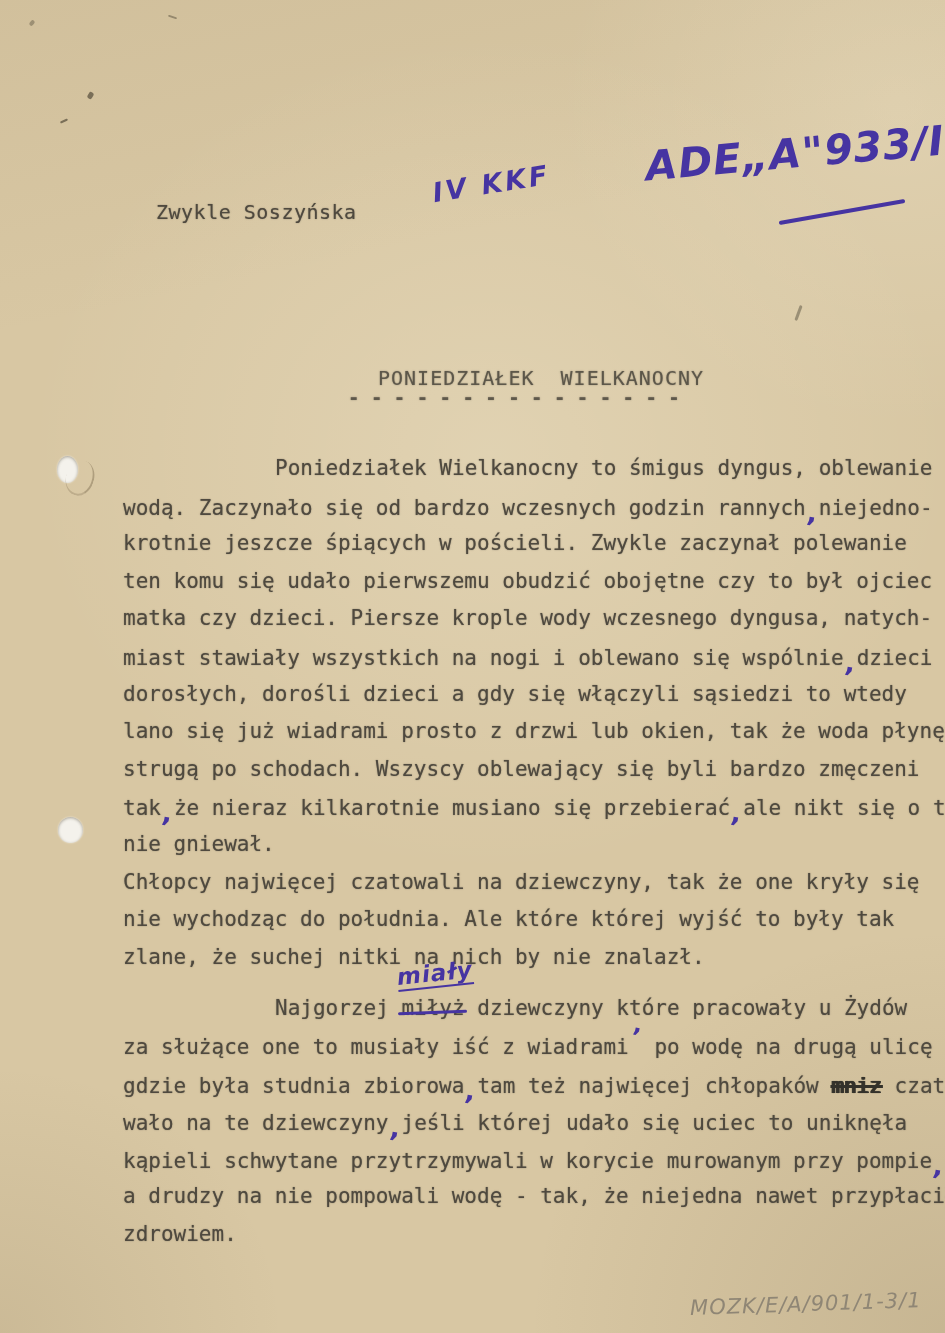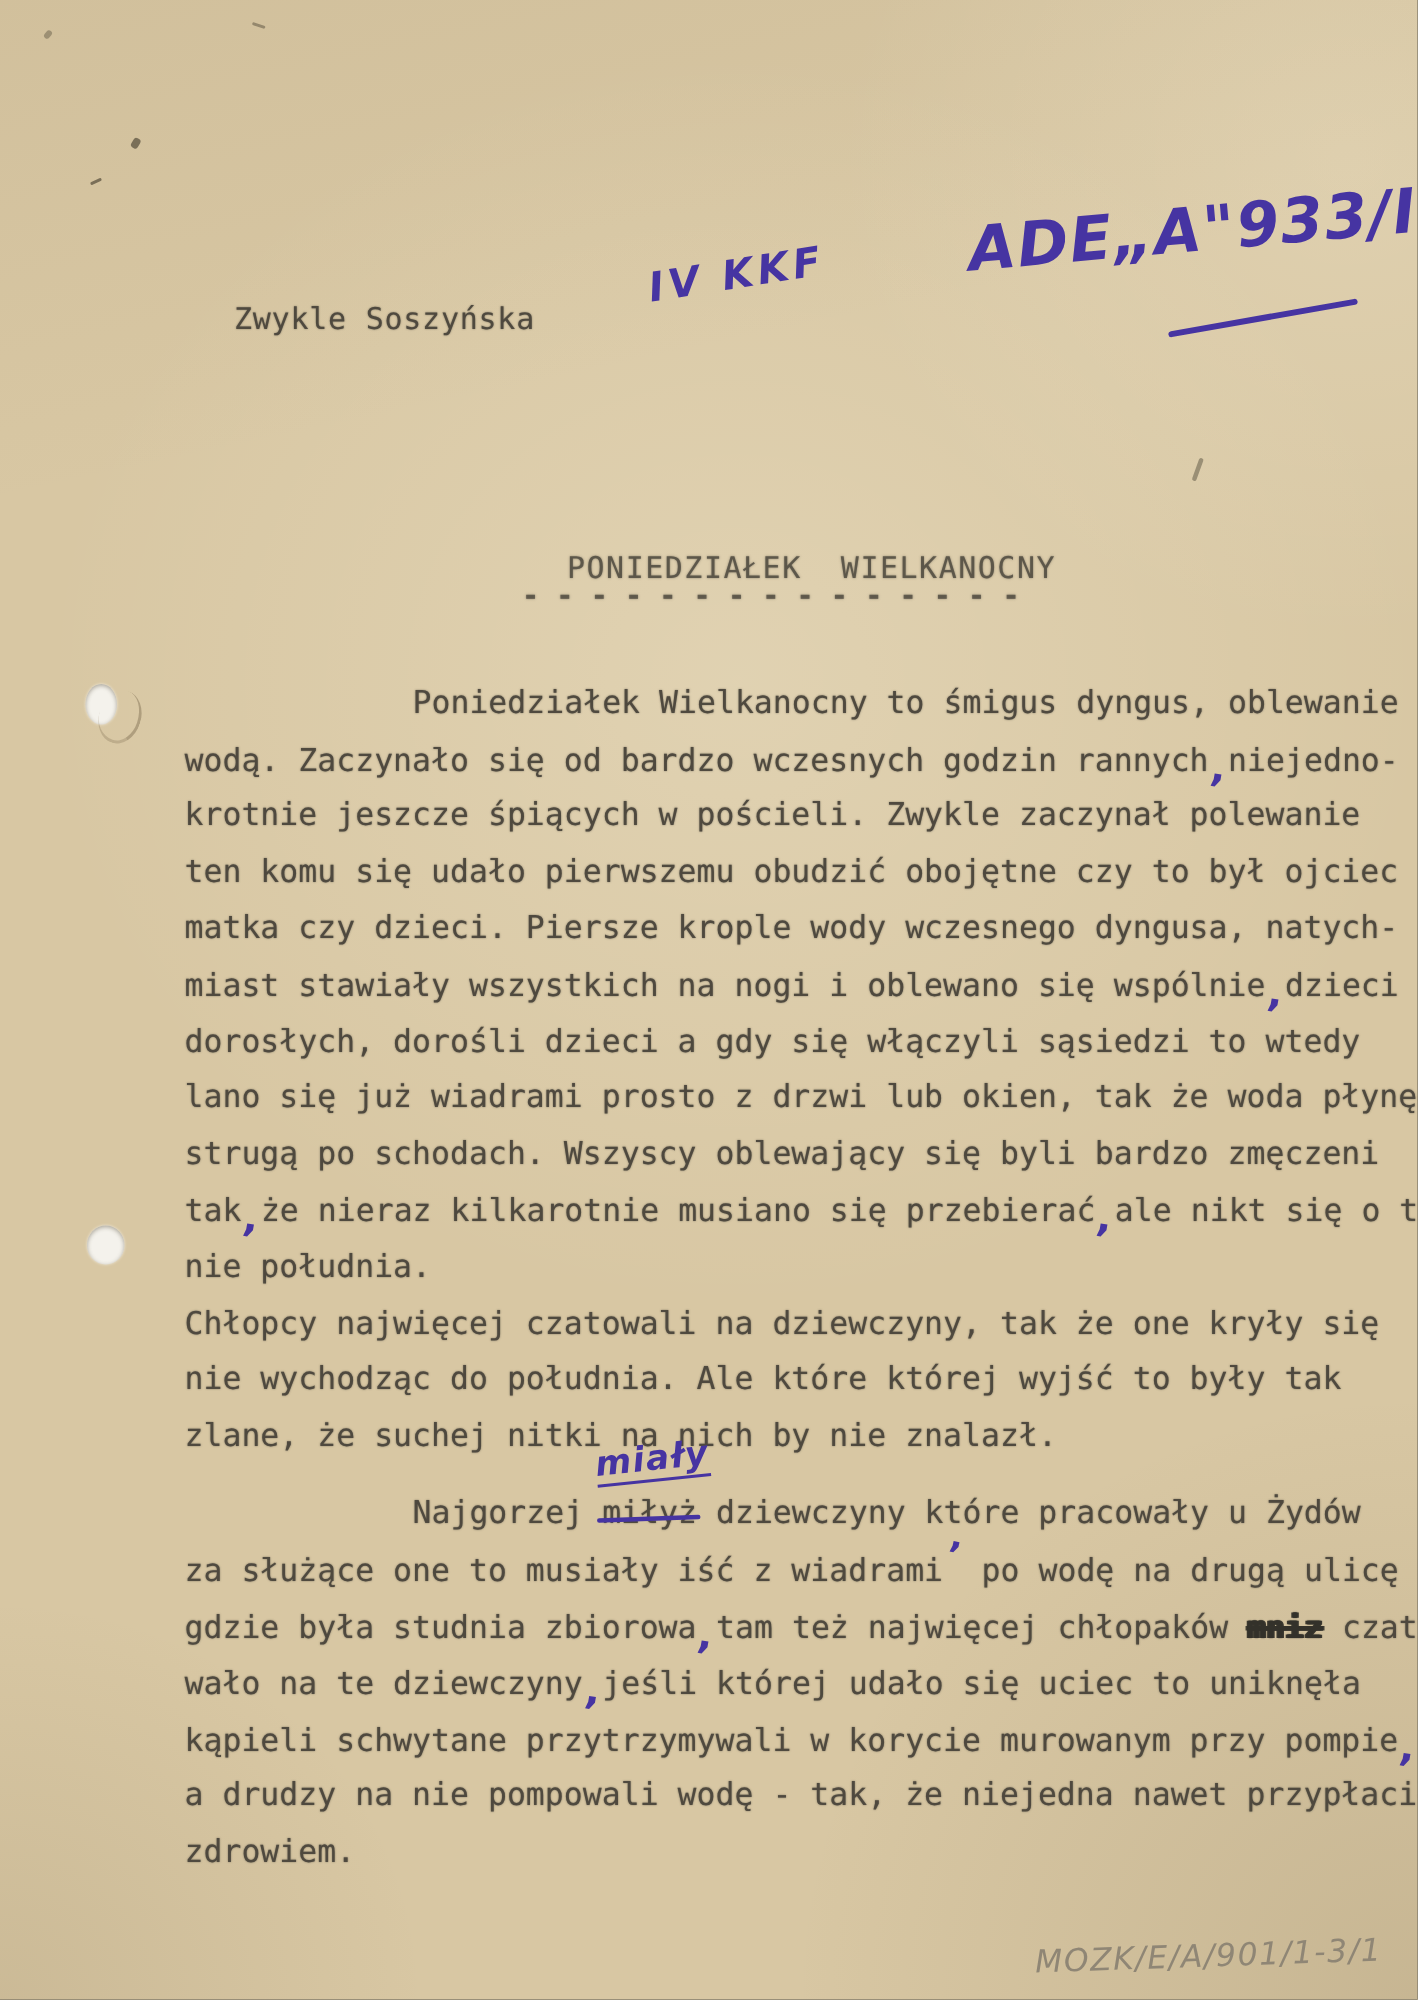--- a/index.html
+++ b/index.html
@@ -66,21 +66,21 @@
     background:#4634a2;transform:rotate(-2deg);border-radius:2px;
   }
   .correction{
     position:absolute;left:-4px;top:-28px;
     font-family:"DejaVu Sans", sans-serif;font-style:italic;font-weight:bold;
     font-size:23px;color:#4634a2;letter-spacing:1px;
     transform:rotate(-6deg);text-shadow:none;text-decoration:none;
     border-bottom:2px solid #4634a2;line-height:1;padding-bottom:1px;
   }
   .overtyped{
-    font-weight:bold;
+    font-weight:normal;
     color:rgba(52,49,42,0.95);
     text-shadow:1px 0 currentColor,-1px 0 currentColor,0 0 1px currentColor;
     text-decoration:line-through;
     text-decoration-thickness:3px;
   }
   
   .note-ivkkf{
     position:absolute;left:432px;top:168px;
     font-size:27px;letter-spacing:3px;
     transform:rotate(-9deg);
@@ -154,21 +154,21 @@
       <div class="line indent"><span class="typed">Poniedziałek Wielkanocny to śmigus dyngus, oblewanie się</span></div>
       <div class="line"><span class="typed">wodą. Zaczynało się od bardzo wczesnych godzin rannych</span><span class="hw-comma">,</span><span class="typed">niejedno-</span></div>
       <div class="line"><span class="typed">krotnie jeszcze śpiących w pościeli. Zwykle zaczynał polewanie</span></div>
       <div class="line"><span class="typed">ten komu się udało pierwszemu obudzić obojętne czy to był ojciec</span></div>
       <div class="line"><span class="typed">matka czy dzieci. Piersze krople wody wczesnego dyngusa, natych-</span></div>
       <div class="line"><span class="typed">miast stawiały wszystkich na nogi i oblewano się wspólnie</span><span class="hw-comma">,</span><span class="typed">dzieci</span></div>
       <div class="line"><span class="typed">dorosłych, dorośli dzieci a gdy się włączyli sąsiedzi to wtedy</span></div>
       <div class="line"><span class="typed">lano się już wiadrami prosto z drzwi lub okien, tak że woda płynęła</span></div>
       <div class="line"><span class="typed">strugą po schodach. Wszyscy oblewający się byli bardzo zmęczeni</span></div>
       <div class="line"><span class="typed">tak</span><span class="hw-comma">,</span><span class="typed">że nieraz kilkarotnie musiano się przebierać</span><span class="hw-comma">,</span><span class="typed">ale nikt się o to</span></div>
-      <div class="line"><span class="typed">nie południa.</span></div>
+      <div class="line"><span class="typed">nie gniewał.</span></div>
       <div class="line"><span class="typed">Chłopcy najwięcej czatowali na dziewczyny, tak że one kryły się</span></div>
       <div class="line"><span class="typed">nie wychodząc do południa. Ale które której wyjść to były tak</span></div>
       <div class="line"><span class="typed">zlane, że suchej nitki na nich by nie znalazł.</span></div>
       <div class="line indent gap"><span class="typed">Najgorzej </span><span class="typed struck">miłyż<span class="correction">miały</span></span><span class="typed"> dziewczyny które pracowały u Żydów</span></div>
       <div class="line"><span class="typed">za służące one to musiały iść z wiadrami</span><span class="hw-caret">’</span><span class="typed"> po wodę na drugą ulicę</span></div>
       <div class="line"><span class="typed">gdzie była studnia zbiorowa</span><span class="hw-comma">,</span><span class="typed">tam też najwięcej chłopaków </span><span class="typed overtyped">mniz</span><span class="typed"> czato-</span></div>
       <div class="line"><span class="typed">wało na te dziewczyny</span><span class="hw-comma">,</span><span class="typed">jeśli której udało się uciec to uniknęła</span></div>
       <div class="line"><span class="typed">kąpieli schwytane przytrzymywali w korycie murowanym przy pompie</span><span class="hw-comma">,</span></div>
       <div class="line"><span class="typed">a drudzy na nie pompowali wodę - tak, że niejedna nawet przypłaciła</span></div>
       <div class="line"><span class="typed">zdrowiem.</span></div>

